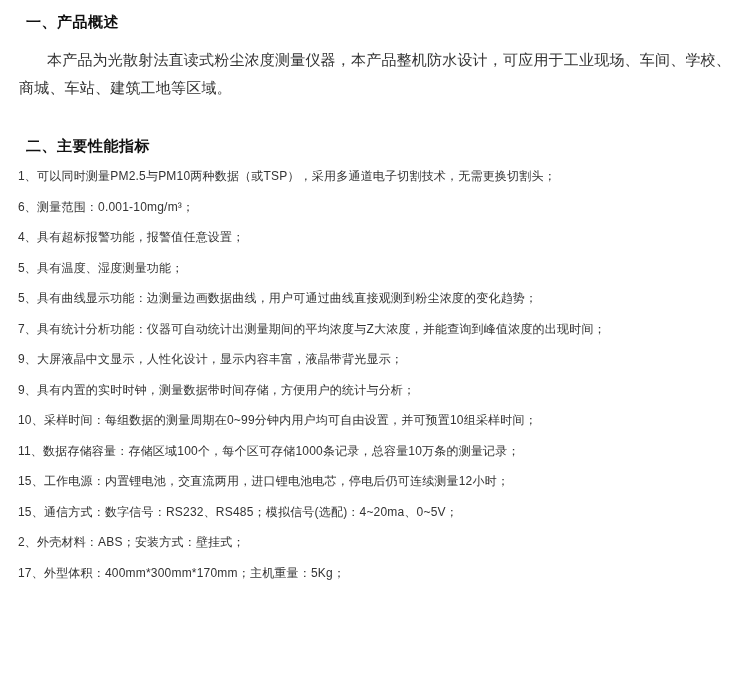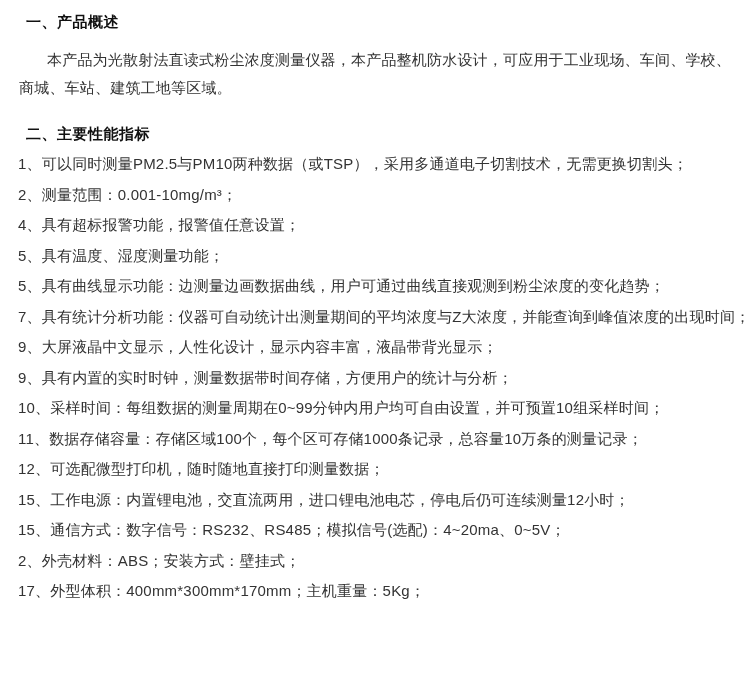--- a/index.html
+++ b/index.html
@@ -31,56 +31,55 @@
   }
   .overview-paragraph {
     margin: 16px 6px 0 3px;
     font-size: 15px;
     line-height: 28px;
     color: #333333;
     text-indent: 28px;
     letter-spacing: 0.2px;
   }
   .section2-heading {
-    margin-top: 23px;
+    margin-top: 35px;
   }
   .spec-list {
     margin: 12px 6px 0 2px;
   }
   .spec-item {
-    font-size: 15px;
+    font-size: 12px;
     line-height: 20px;
     margin-bottom: 10.5px;
     color: #333333;
     letter-spacing: 0.2px;
     white-space: nowrap;
   }
 </style>
 </head>
 <body>
 
 <div class="doc">
 
   <h2 class="section-heading">一、产品概述</h2>
 
   <p class="overview-paragraph">本产品为光散射法直读式粉尘浓度测量仪器，本产品整机防水设计，可应用于工业现场、车间、学校、商城、车站、建筑工地等区域。</p>
 
   <h2 class="section-heading section2-heading">二、主要性能指标</h2>
 
   <div class="spec-list">
     <div class="spec-item">1、可以同时测量PM2.5与PM10两种数据（或TSP），采用多通道电子切割技术，无需更换切割头；</div>
-    <div class="spec-item">2、测量范围：0.001-10mg/m³；</div>
+    <div class="spec-item">6、测量范围：0.001-10mg/m³；</div>
     <div class="spec-item">4、具有超标报警功能，报警值任意设置；</div>
     <div class="spec-item">5、具有温度、湿度测量功能；</div>
     <div class="spec-item">5、具有曲线显示功能：边测量边画数据曲线，用户可通过曲线直接观测到粉尘浓度的变化趋势；</div>
     <div class="spec-item">7、具有统计分析功能：仪器可自动统计出测量期间的平均浓度与Z大浓度，并能查询到峰值浓度的出现时间；</div>
     <div class="spec-item">9、大屏液晶中文显示，人性化设计，显示内容丰富，液晶带背光显示；</div>
     <div class="spec-item">9、具有内置的实时时钟，测量数据带时间存储，方便用户的统计与分析；</div>
     <div class="spec-item">10、采样时间：每组数据的测量周期在0~99分钟内用户均可自由设置，并可预置10组采样时间；</div>
     <div class="spec-item">11、数据存储容量：存储区域100个，每个区可存储1000条记录，总容量10万条的测量记录；</div>
-    <div class="spec-item">12、可选配微型打印机，随时随地直接打印测量数据；</div>
     <div class="spec-item">15、工作电源：内置锂电池，交直流两用，进口锂电池电芯，停电后仍可连续测量12小时；</div>
     <div class="spec-item">15、通信方式：数字信号：RS232、RS485；模拟信号(选配)：4~20ma、0~5V；</div>
     <div class="spec-item">2、外壳材料：ABS；安装方式：壁挂式；</div>
     <div class="spec-item">17、外型体积：400mm*300mm*170mm；主机重量：5Kg；</div>
   </div>
 
 </div>
 
 </body></html>

